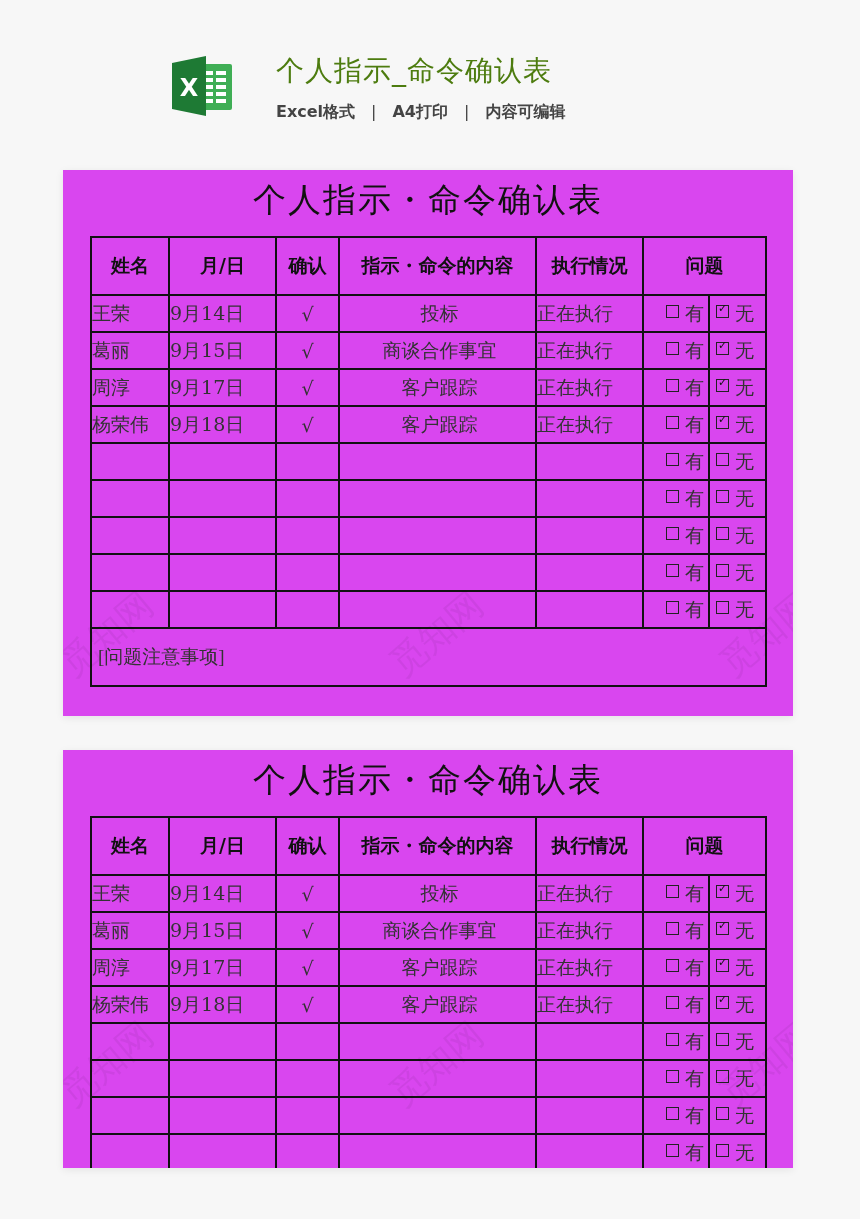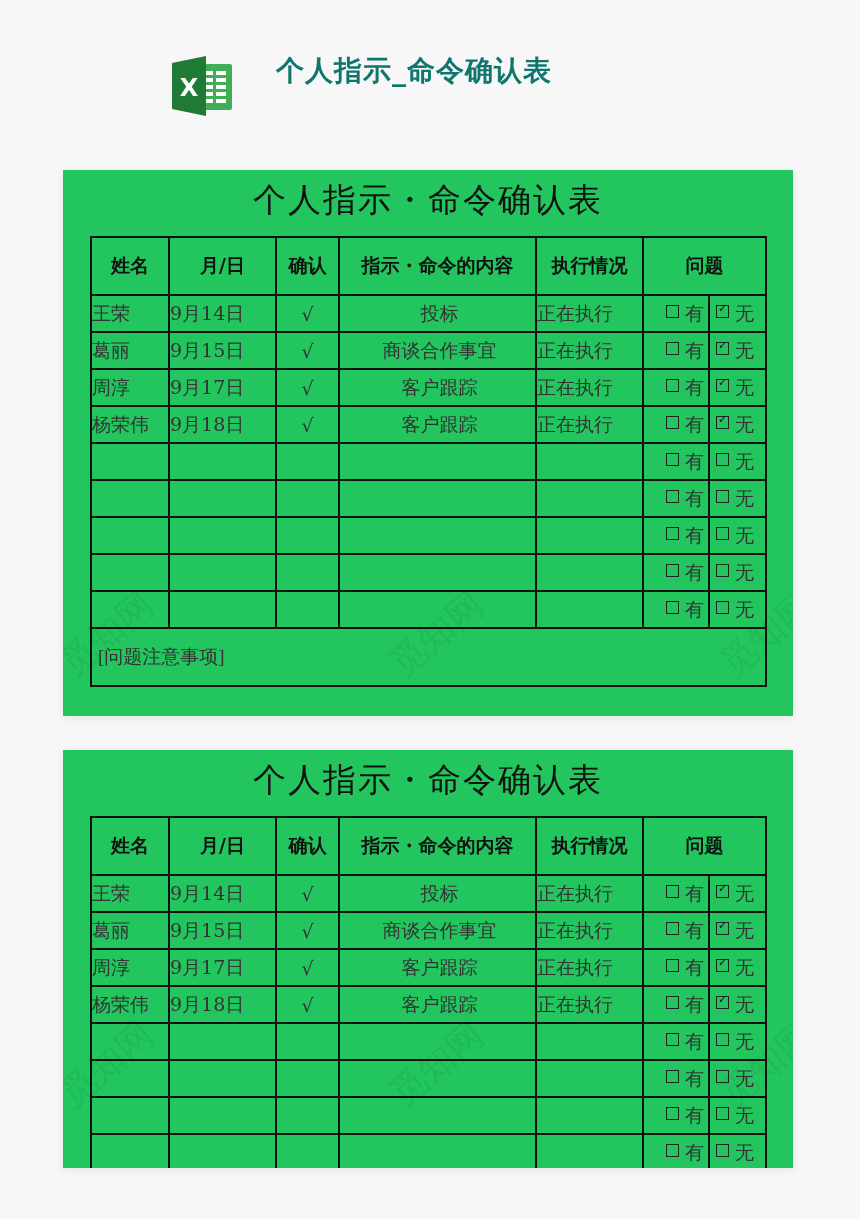--- a/index.html
+++ b/index.html
@@ -6,33 +6,33 @@
   body {
     width: 860px; height: 1219px; overflow: hidden;
     background: #f7f7f7;
     font-family: "DejaVu Sans", "Liberation Sans", sans-serif;
     position: relative;
   }
   .header { position: absolute; left: 0; top: 0; width: 860px; height: 150px; }
   .logo { position: absolute; left: 172px; top: 56px; width: 62px; height: 60px; }
   .title {
     position: absolute; left: 276px; top: 52px;
-    font-size: 28px; font-weight: bold; color: #0f766e;
+    font-size: 28px; font-weight: normal; color: #4d7c0f;
     letter-spacing: 1px; white-space: nowrap;
   }
   .subtitle {
     position: absolute; left: 276px; top: 102px;
     font-size: 16px; font-weight: bold; color: #444;
     white-space: nowrap;
   }
   .subtitle .sep { display: inline-block; margin: 0 16px; font-weight: normal; }
 
   .card {
     position: absolute; left: 63px; width: 730px;
-    background: #22c55e;
+    background: #d946ef;
     box-shadow: 0 2px 8px rgba(0,0,0,0.08);
     overflow: hidden;
   }
   .card1 { top: 170px; height: 546px; }
   .card2 { top: 750px; height: 418px; }
   .sheet-title {
     position: absolute; left: 0; width: 730px; top: 8px;
     text-align: center; font-size: 33px;
     font-family: "DejaVu Serif", "Liberation Serif", serif;
     color: #111; letter-spacing: 2px;
@@ -92,20 +92,23 @@
         <rect x="44" y="29" width="10" height="4"></rect>
       <rect x="34" y="36" width="7" height="4"></rect>
         <rect x="44" y="36" width="10" height="4"></rect>
       <rect x="34" y="43" width="7" height="4"></rect>
         <rect x="44" y="43" width="10" height="4"></rect>
     </g>
     <polygon points="0,7 34,0 34,60 0,53" fill="#1e7a34"></polygon>
     <text x="17" y="40" text-anchor="middle" font-size="24" font-weight="bold" fill="#fff" font-family="DejaVu Sans, sans-serif">X</text>
   </svg>
   <div class="title">个人指示_命令确认表</div>
+  <div class="subtitle">
+    <span>Excel格式</span><span class="sep">|</span><span>A4打印</span><span class="sep">|</span><span>内容可编辑</span>
+  </div>
 </div>
 
 <div class="card card1">
   <div class="sheet-title">个人指示・命令确认表</div>
   <table class="grid">
     <colgroup>
       <col style="width:78px">
         <col style="width:107px">
         <col style="width:63px">
         <col style="width:197px">

